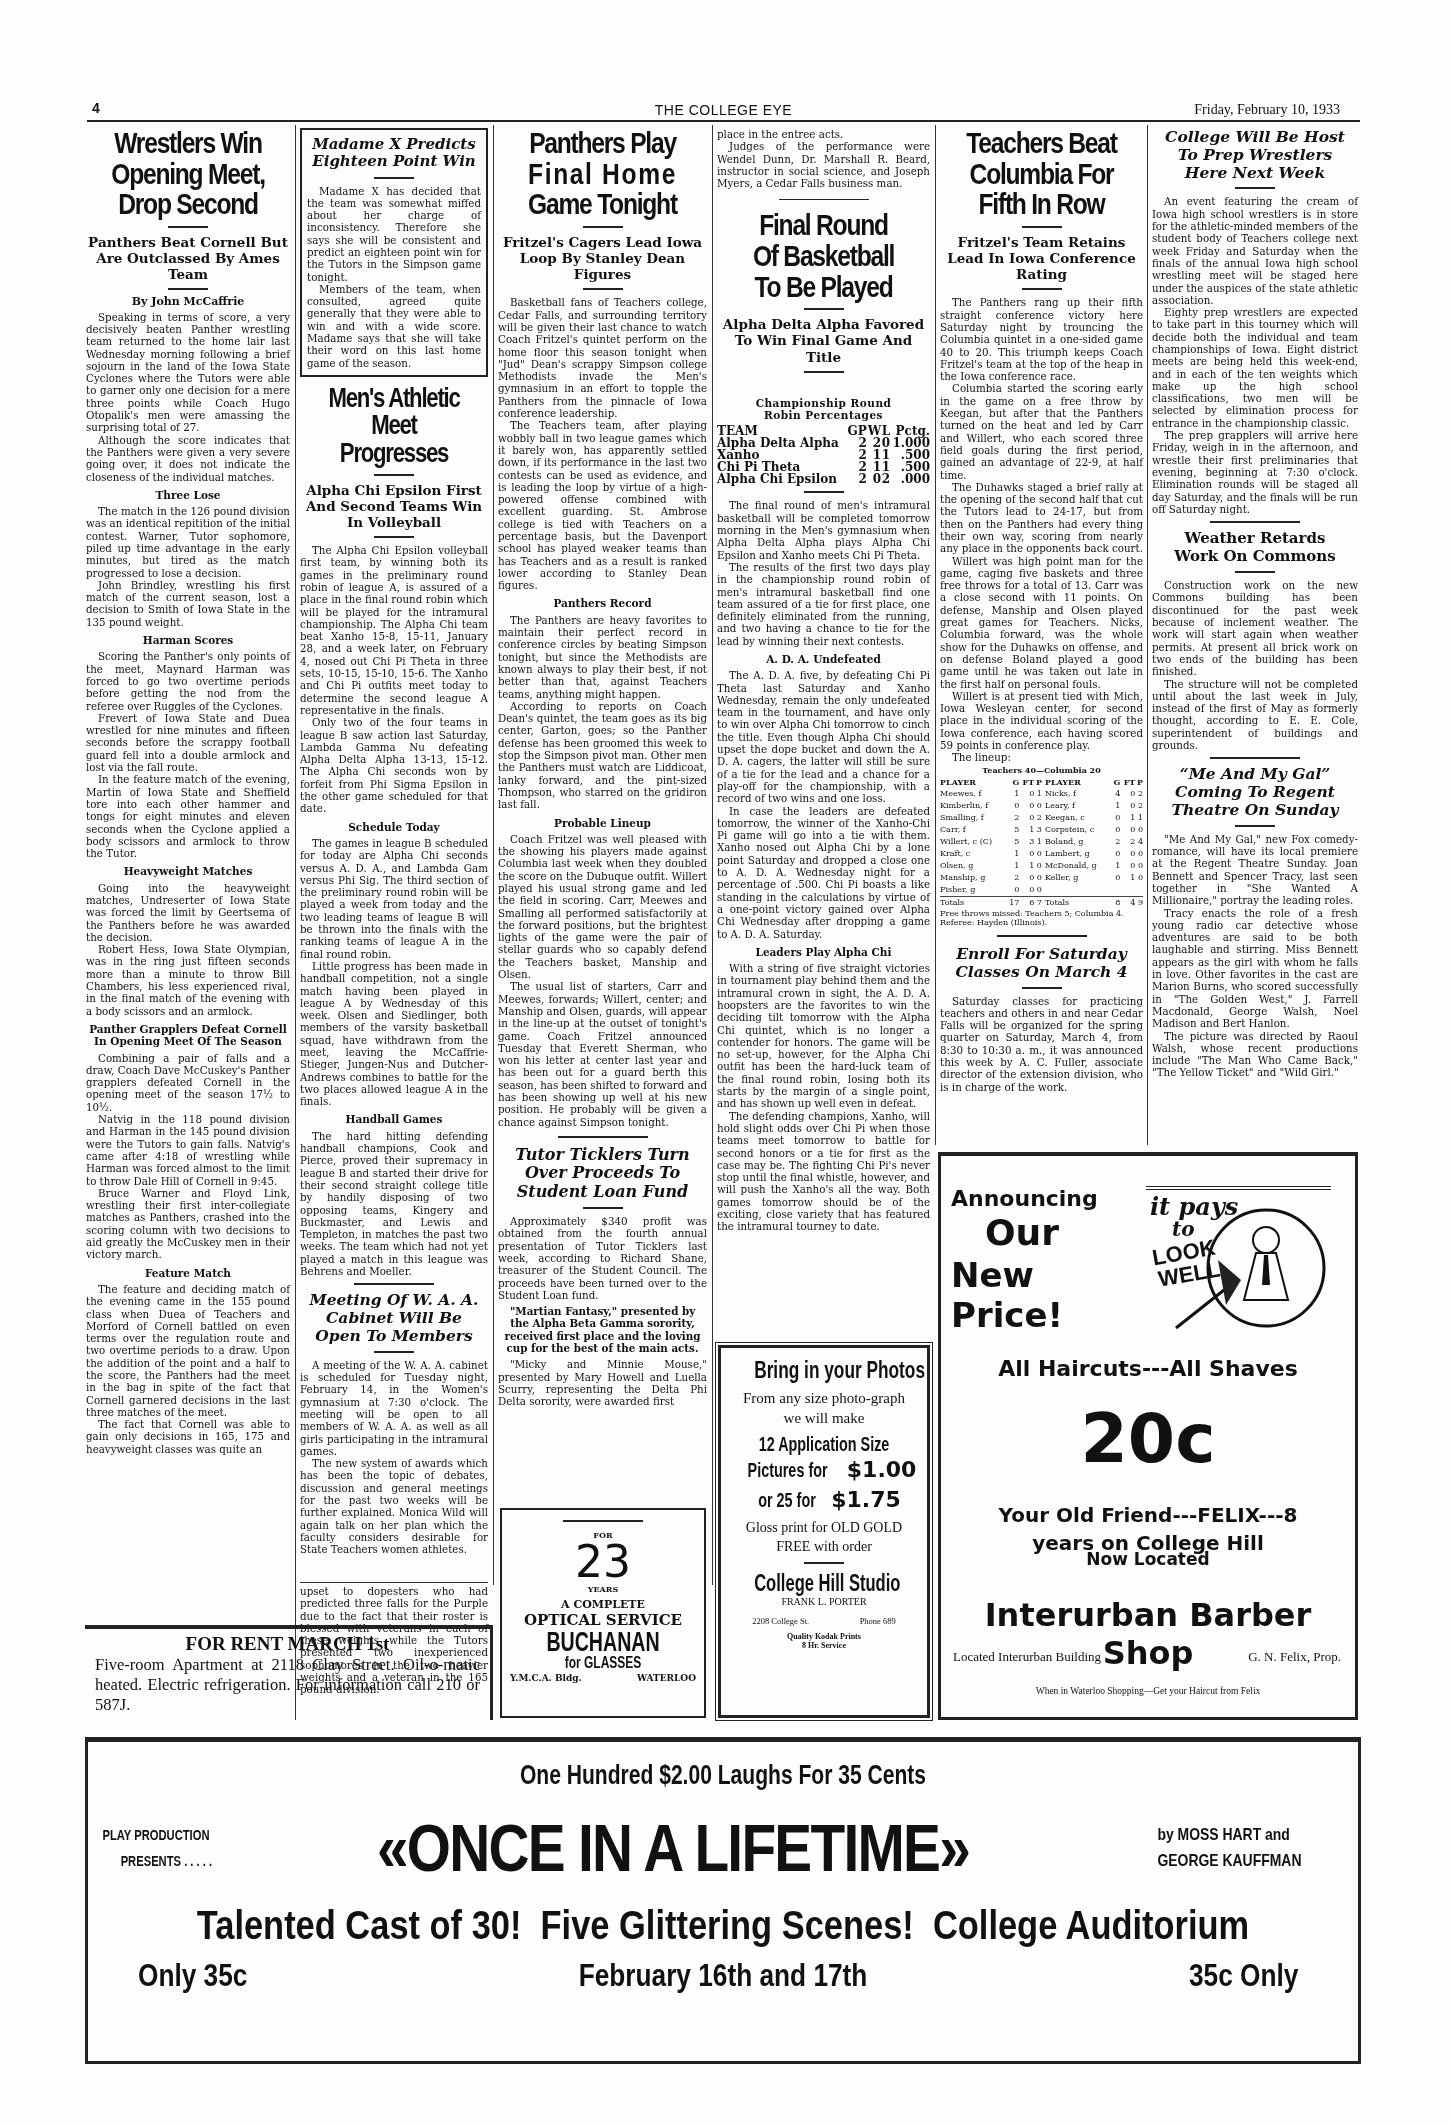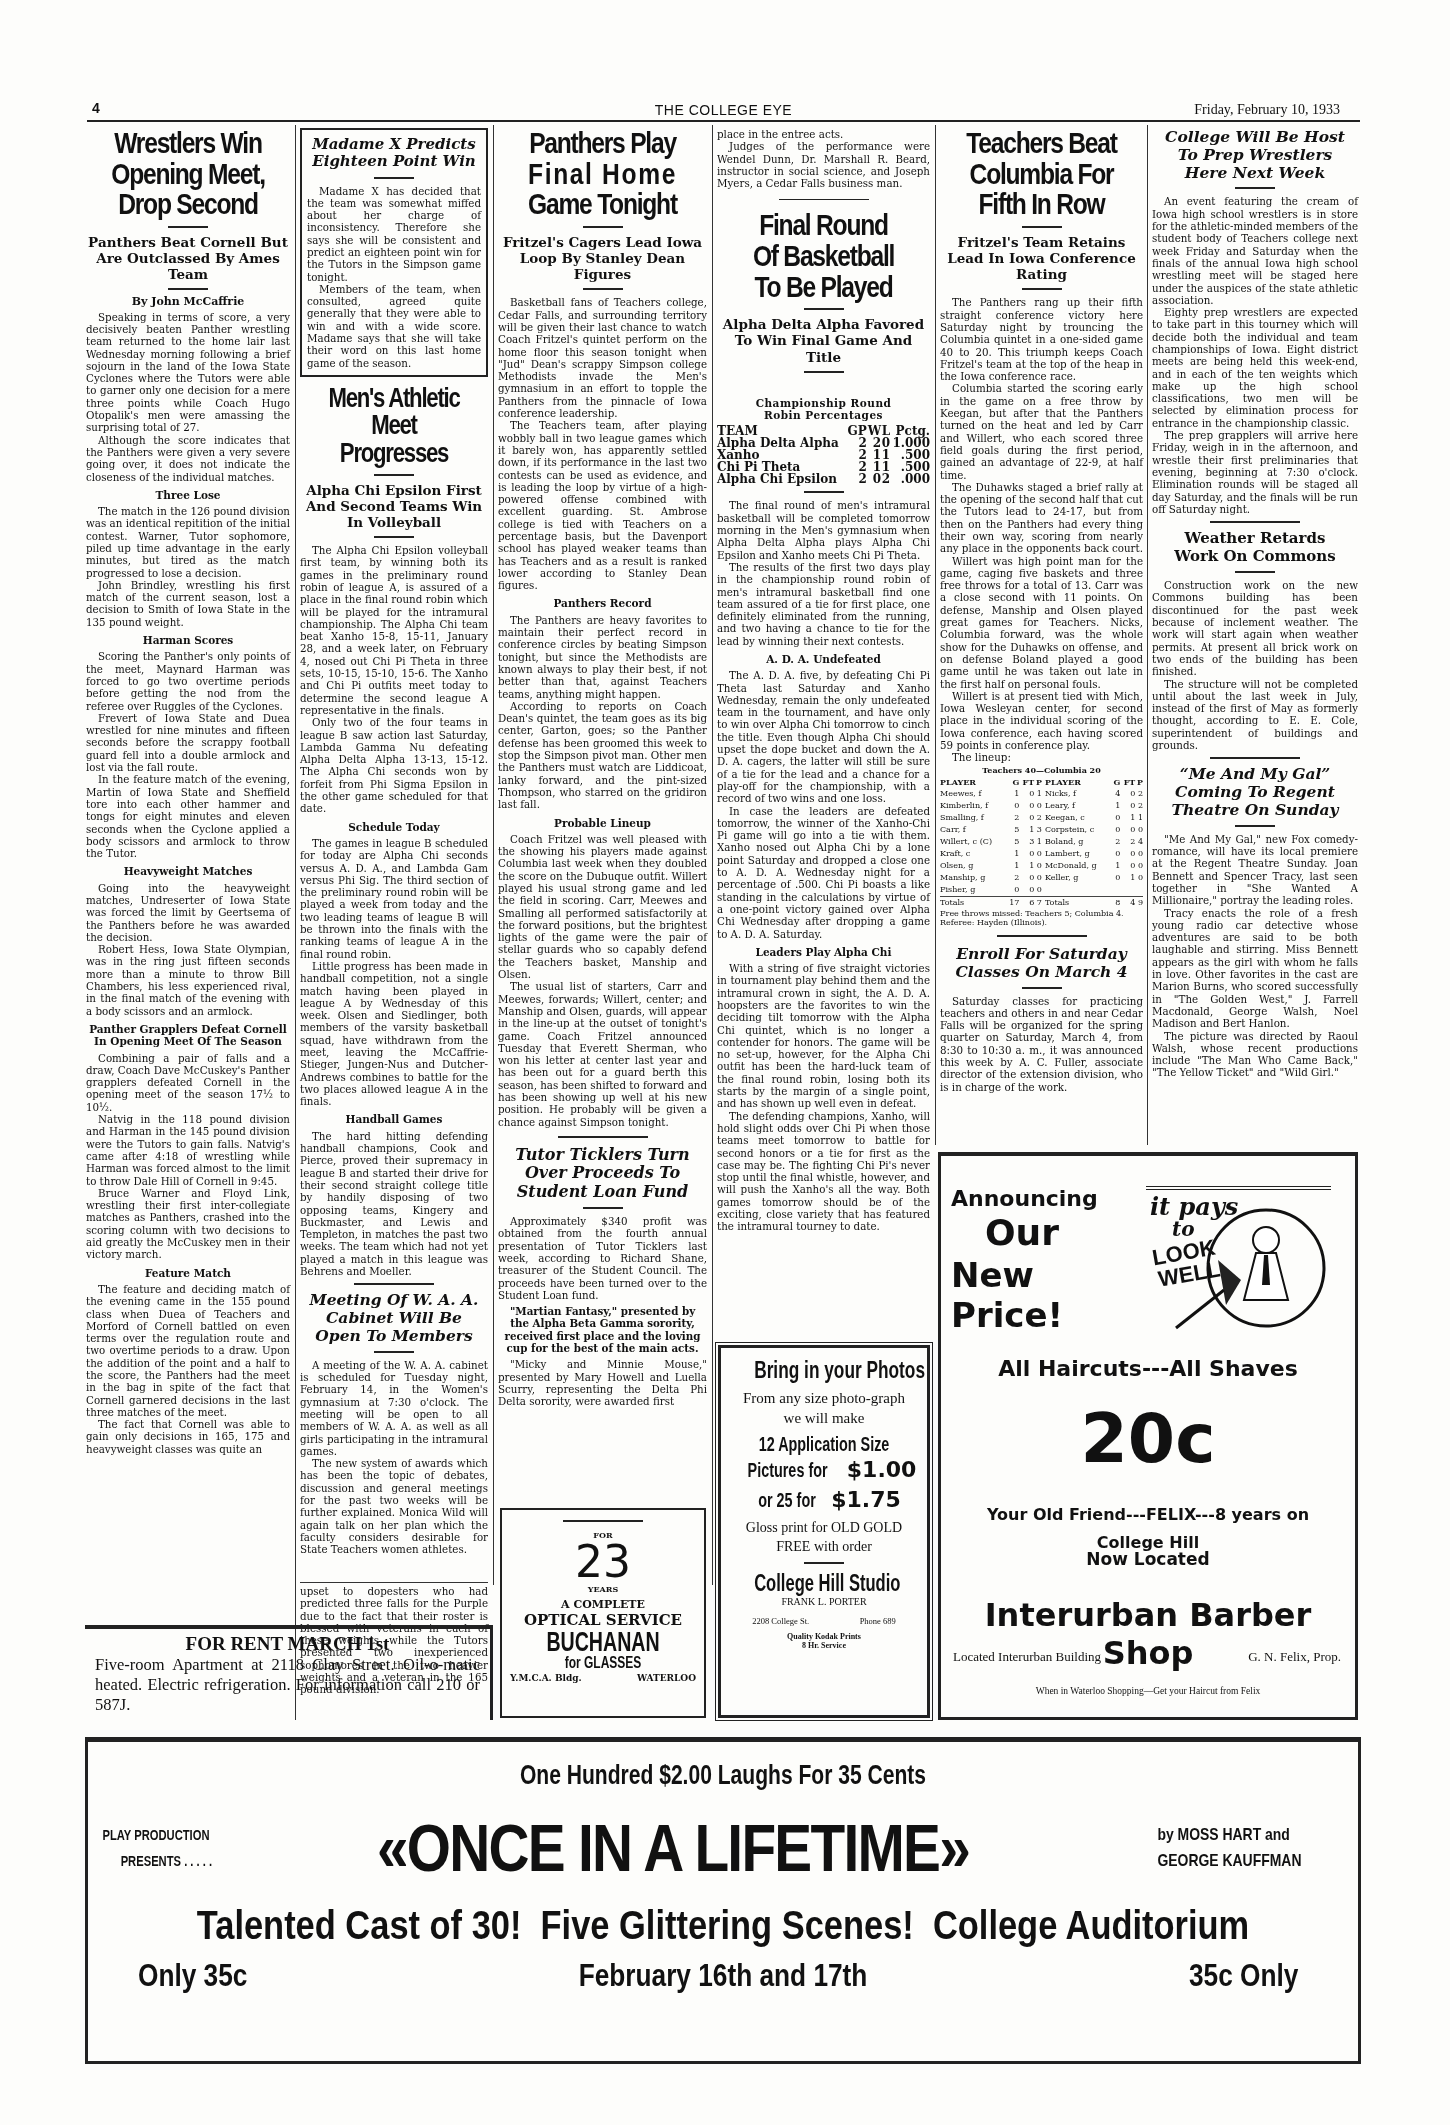--- a/index.html
+++ b/index.html
@@ -450,21 +450,21 @@
     </svg>
     <div style="position:absolute; left:4px; top:6px; font-family:'DejaVu Serif',serif; font-style:italic; font-weight:bold; font-size:24px; line-height:22px; text-align:left;">
       <div>it pays</div>
       <div style="margin-left:22px; font-size:20px;">to</div>
       <div style="font-family:'Liberation Sans',sans-serif; font-style:normal; font-weight:bold; font-size:22px; transform:rotate(-10deg); margin-left:2px;">LOOK</div>
       <div style="font-family:'Liberation Sans',sans-serif; font-style:normal; font-weight:bold; font-size:22px; transform:rotate(-10deg); margin-left:8px;">WELL</div>
     </div>
   </div>
   <div style="position:absolute; left:0; right:0; top:200px; font-size:22px; font-weight:bold;">All Haircuts---All Shaves</div>
   <div style="position:absolute; left:0; right:0; top:248px; font-size:68px; font-weight:bold; line-height:70px;">20c</div>
-  <div style="position:absolute; left:40px; right:40px; top:345px; font-size:16px; font-weight:bold; line-height:28px;">Your Old Friend---FELIX---8 years on College Hill</div>
+  <div style="position:absolute; left:40px; right:40px; top:345px; font-size:20px; font-weight:bold; line-height:28px;">Your Old Friend---FELIX---8 years on College Hill</div>
   <div style="position:absolute; left:0; right:0; top:393px; font-size:17px; font-weight:bold;">Now Located</div>
   <div style="position:absolute; left:0; right:0; top:440px; font-size:32px; font-weight:bold;">Interurban Barber Shop</div>
   <div style="position:absolute; left:12px; top:493px; font-family:'Liberation Serif',serif; font-size:13px;">Located Interurban Building</div>
   <div style="position:absolute; right:14px; top:493px; font-family:'Liberation Serif',serif; font-size:13px;">G. N. Felix, Prop.</div>
   <div style="position:absolute; left:0; right:0; top:530px; font-family:'Liberation Serif',serif; font-size:9.5px;">When in Waterloo Shopping—Get your Haircut from Felix</div>
 </div>
 
 <div class="abs" style="left:85px; top:1625px; width:408px; height:95px; border-top:4px solid #222; border-right:3px solid #222; padding:4px 10px; font-family:'Liberation Serif',serif;">
   <div style="text-align:center; font-weight:bold; font-size:19px; line-height:22px;">FOR RENT MARCH 1st</div>
   <div style="font-size:16.5px; line-height:20px; text-align:justify;">Five-room Apartment at 2118 Clay Street. Oil-o-matic heated. Electric refrigeration. For information call 210 or 587J.</div>

